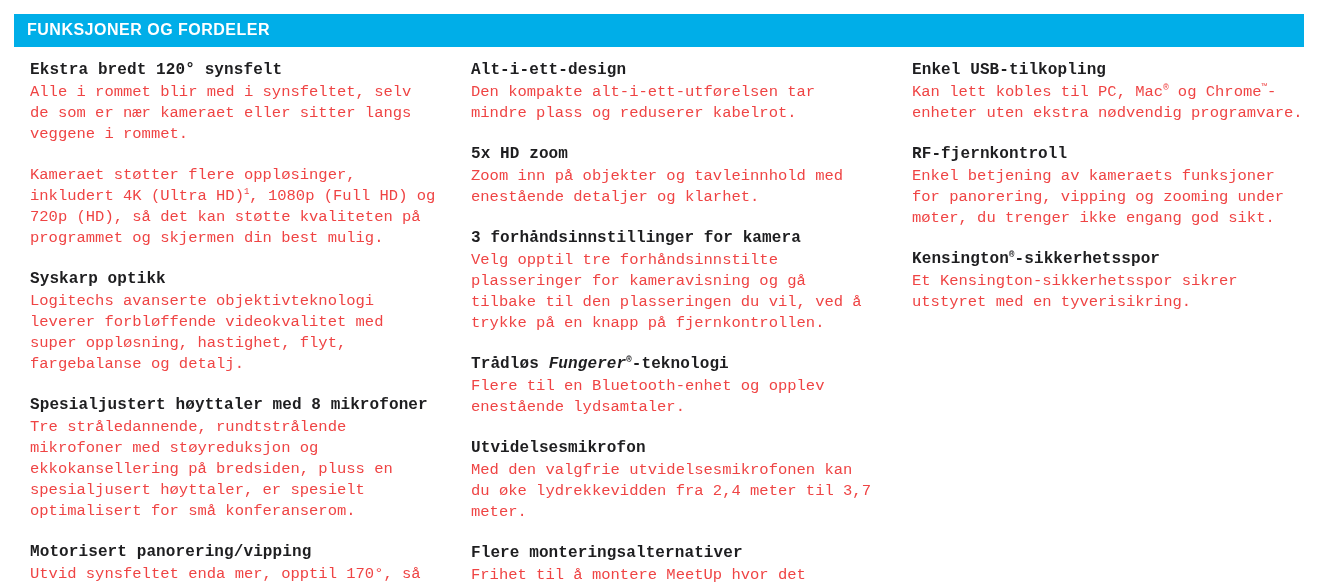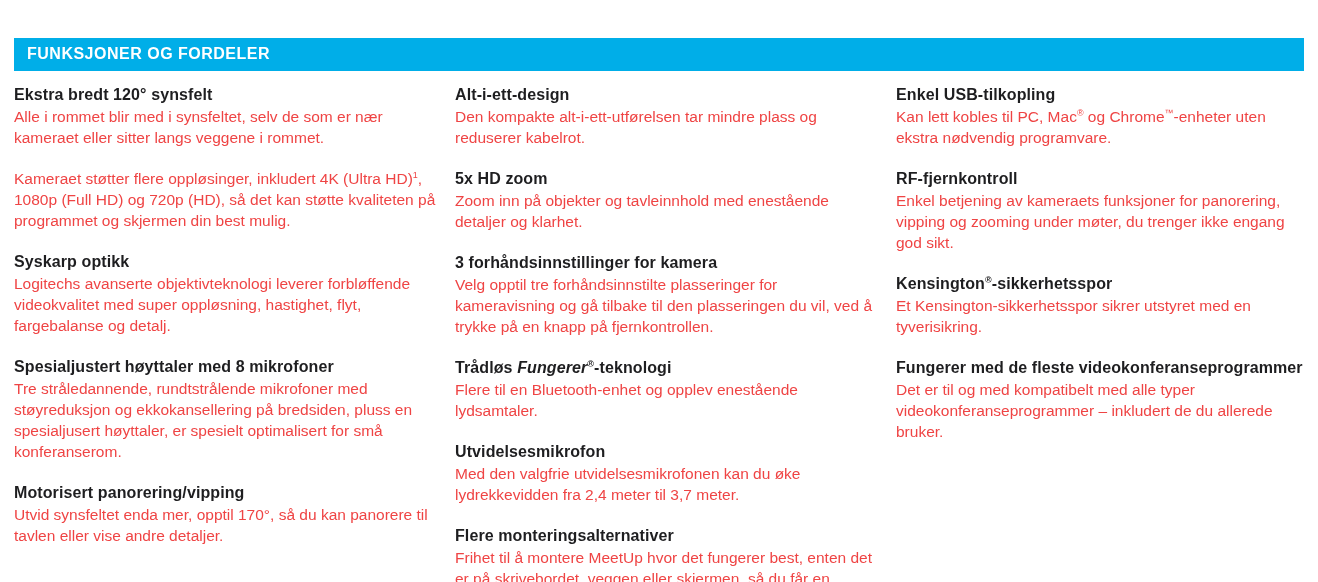--- a/index.html
+++ b/index.html
@@ -29,21 +29,22 @@
     line-height: 18px;
   }
   .content {
     margin-top: 13px;
     display: grid;
     grid-template-columns: 425px 425px 408px;
     column-gap: 16px;
     align-items: start;
   }
   .feature {
-    margin: 0 0 20px 0;
+    margin: 0 0 20px 16px;
+    font-family: Liberation Mono, monospace;
   }
   .feature h3 {
     margin: 0 0 1px 0;
     font-size: 16px;
     line-height: 21px;
     font-weight: 700;
     color: #1e1e20;
     letter-spacing: 0.1px;
   }
   .feature p {
@@ -60,21 +61,21 @@
     font-size: 9px;
     line-height: 0;
     vertical-align: super;
   }
 </style>
 </head>
 <body>
 
 <div class="page">
 
-  <div class="banner" style="background: rgb(0, 174, 232); color: rgb(255, 255, 255); margin-top: 24px;">
+  <div class="banner" style="background: rgb(0, 174, 232); color: rgb(255, 255, 255);">
     <span>FUNKSJONER OG FORDELER</span>
   </div>
 
   <div class="content">
 
     <div class="col">
       <section class="feature">
         <h3>Ekstra bredt 120° synsfelt</h3>
         <p>Alle i rommet blir med i synsfeltet, selv de som er nær kameraet eller sitter langs veggene i rommet.</p>
       </section>
@@ -128,20 +129,16 @@
         <p><span>Kan lett kobles til PC, Mac</span><sup>®</sup><span> og Chrome</span><sup>™</sup><span>-enheter uten ekstra nødvendig programvare.</span></p>
       </section>
       <section class="feature">
         <h3>RF-fjernkontroll</h3>
         <p>Enkel betjening av kameraets funksjoner for panorering, vipping og zooming under møter, du trenger ikke engang god sikt.</p>
       </section>
       <section class="feature">
         <h3><span>Kensington</span><sup>®</sup><span>-sikkerhetsspor</span></h3>
         <p>Et Kensington-sikkerhetsspor sikrer utstyret med en tyverisikring.</p>
       </section>
-      <section class="feature">
-        <h3>Fungerer med de fleste videokonferanseprogrammer</h3>
-        <p>Det er til og med kompatibelt med alle typer videokonferanseprogrammer – inkludert de du allerede bruker.</p>
-      </section>
     </div>
 
   </div>
 </div>
 
 </body></html>

